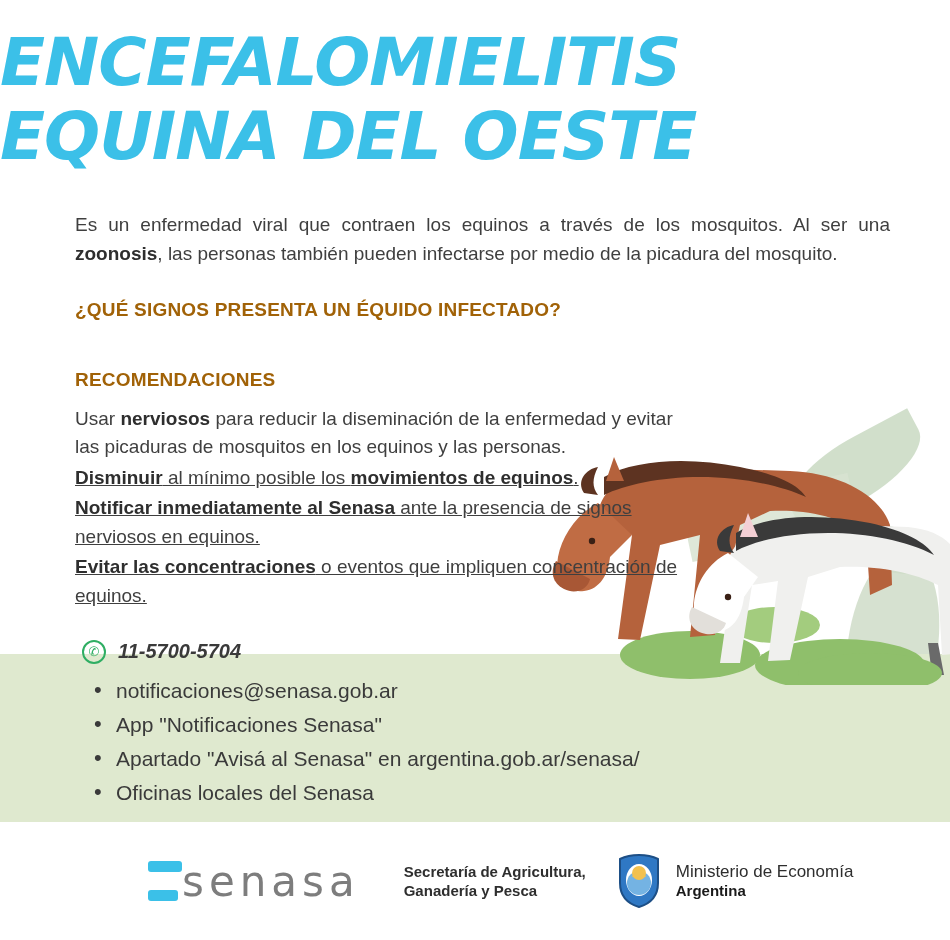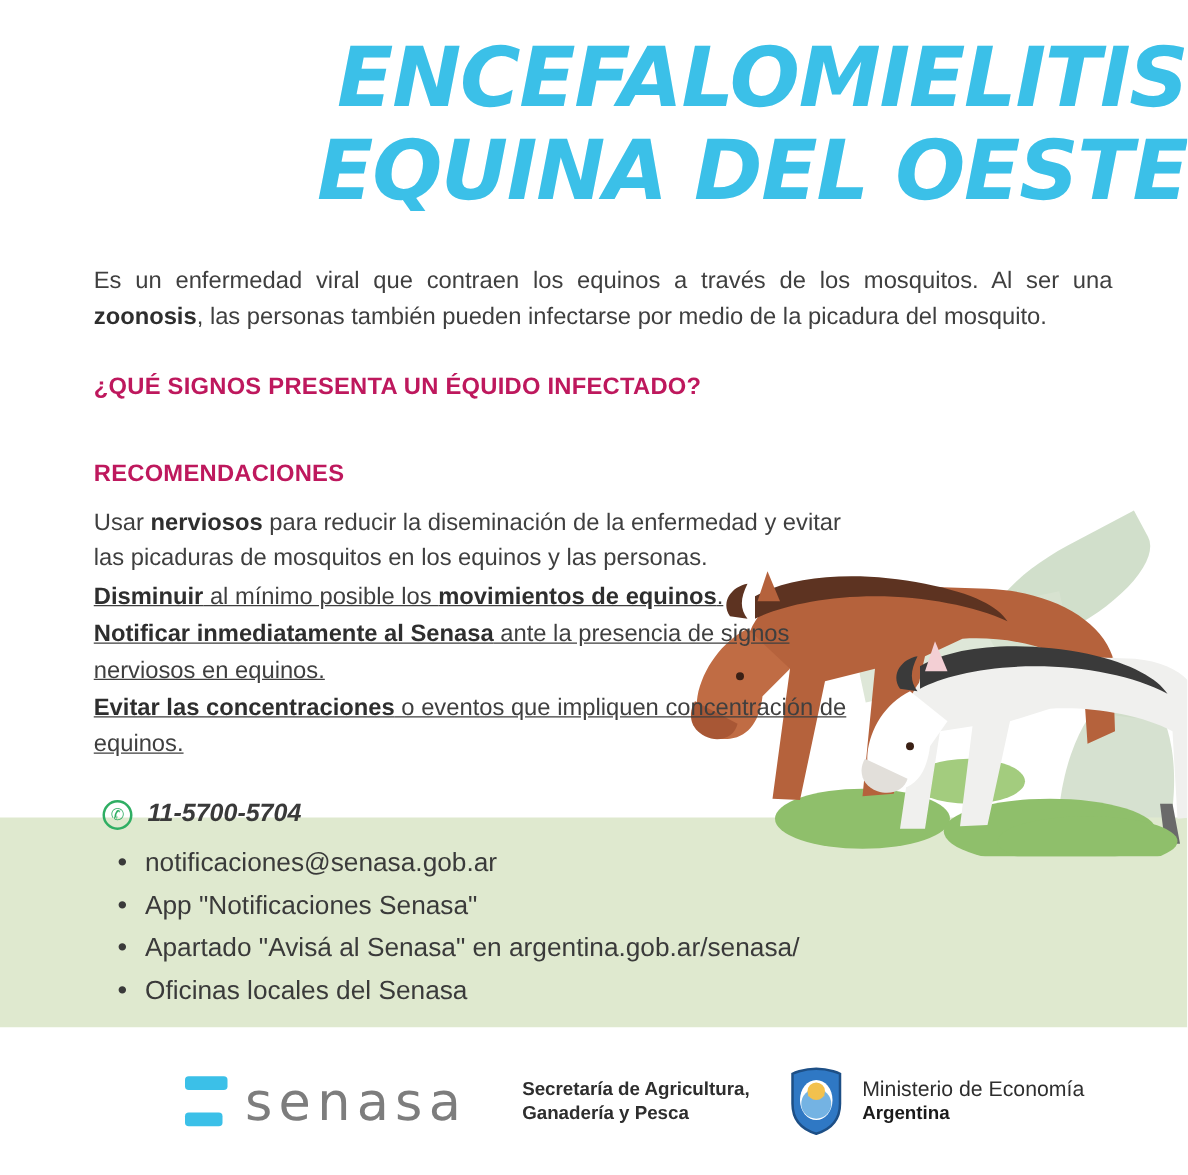--- a/index.html
+++ b/index.html
@@ -25,21 +25,21 @@
     opacity: .85;
   }
   .leaf.l1 { width: 150px; height: 60px; right: 20px; top: 10px; transform: rotate(-28deg); background:#c9d9c2;}
   .leaf.l2 { width: 170px; height: 55px; right: 95px; top: 60px; transform: rotate(-12deg); background:#d8e3d1;}
   .leaf.l3 { width: 120px; height: 46px; right: 5px; top: 95px; transform: rotate(18deg); background:#cddbc6;}
   .leaf.l4 { width: 90px; height: 160px; right: 10px; top: 120px; transform: rotate(8deg); border-radius: 50% 50% 50% 50%/60% 60% 40% 40%; background:#cfdcc8;}
 
   
   .title-block {
     position: absolute; left: 0; right: 0; top: 26px;
-    text-align: right; z-index: 5;
+    text-align: left; z-index: 5;
   }
   .title-line {
     font-family: "DejaVu Sans", sans-serif;
     color: #3bc0e8;
     font-weight: 800;
     font-style: italic;
     font-size: 66px;
     letter-spacing: -1px;
     line-height: 1.12;
     text-transform: uppercase;
@@ -48,21 +48,21 @@
   
   .content { position: absolute; left: 75px; right: 60px; top: 210px; z-index: 5; }
   .intro {
     font-size: 19px; color: #3f3f3f; line-height: 1.55;
     text-align: justify; margin-bottom: 30px;
     max-width: 815px;
   }
   .intro b { font-weight: 700; color: #2e2e2e; }
 
   .section-heading {
-    font-size: 19px; font-weight: 700; color: #be185d;
+    font-size: 19px; font-weight: 700; color: #a16207;
     letter-spacing: .2px; margin-bottom: 14px; text-transform: uppercase;
   }
   .para {
     font-size: 19px; color: #3f3f3f; line-height: 1.5;
     text-align: justify; max-width: 800px;
   }
   .para b { font-weight: 700; color: #2e2e2e; }
   .block-gap { height: 34px; }
   .recs { max-width: 620px; }
   .recs .para { text-align: left; max-width: 620px; }
@@ -94,21 +94,21 @@
   .contact li::before {
     content: "•"; position: absolute; left: 12px; top: -2px;
     font-size: 22px; color: #3a3a3a;
   }
 
   
   .logos {
     position: absolute; left: 0; right: 0; bottom: 0; height: 118px;
     background: #ffffff; display: flex; align-items: center; z-index: 6;
   }
-  .senasa-logo { display: flex; align-items: center; gap: 14px; margin-left: 148px; }
+  .senasa-logo { display: flex; align-items: center; margin-left: 148px; }
   .senasa-mark { width: 34px; height: 40px; display: flex; flex-direction: column; justify-content: space-between; }
   .senasa-mark span { display: block; height: 11px; background: #3bc0e8; border-radius: 3px; }
   .senasa-mark span:nth-child(1) { width: 34px; }
   .senasa-mark span:nth-child(2) { width: 30px; }
   .senasa-word {
     font-size: 42px; color: #7d7d7d; letter-spacing: 5px; font-weight: 400;
     font-family: "DejaVu Sans", sans-serif;
   }
   .gov-block { display: flex; align-items: center; gap: 14px; margin-left: 44px; }
   .gov-text1 { font-size: 15px; color: #2e2e2e; line-height: 1.3; font-weight: 700; }

